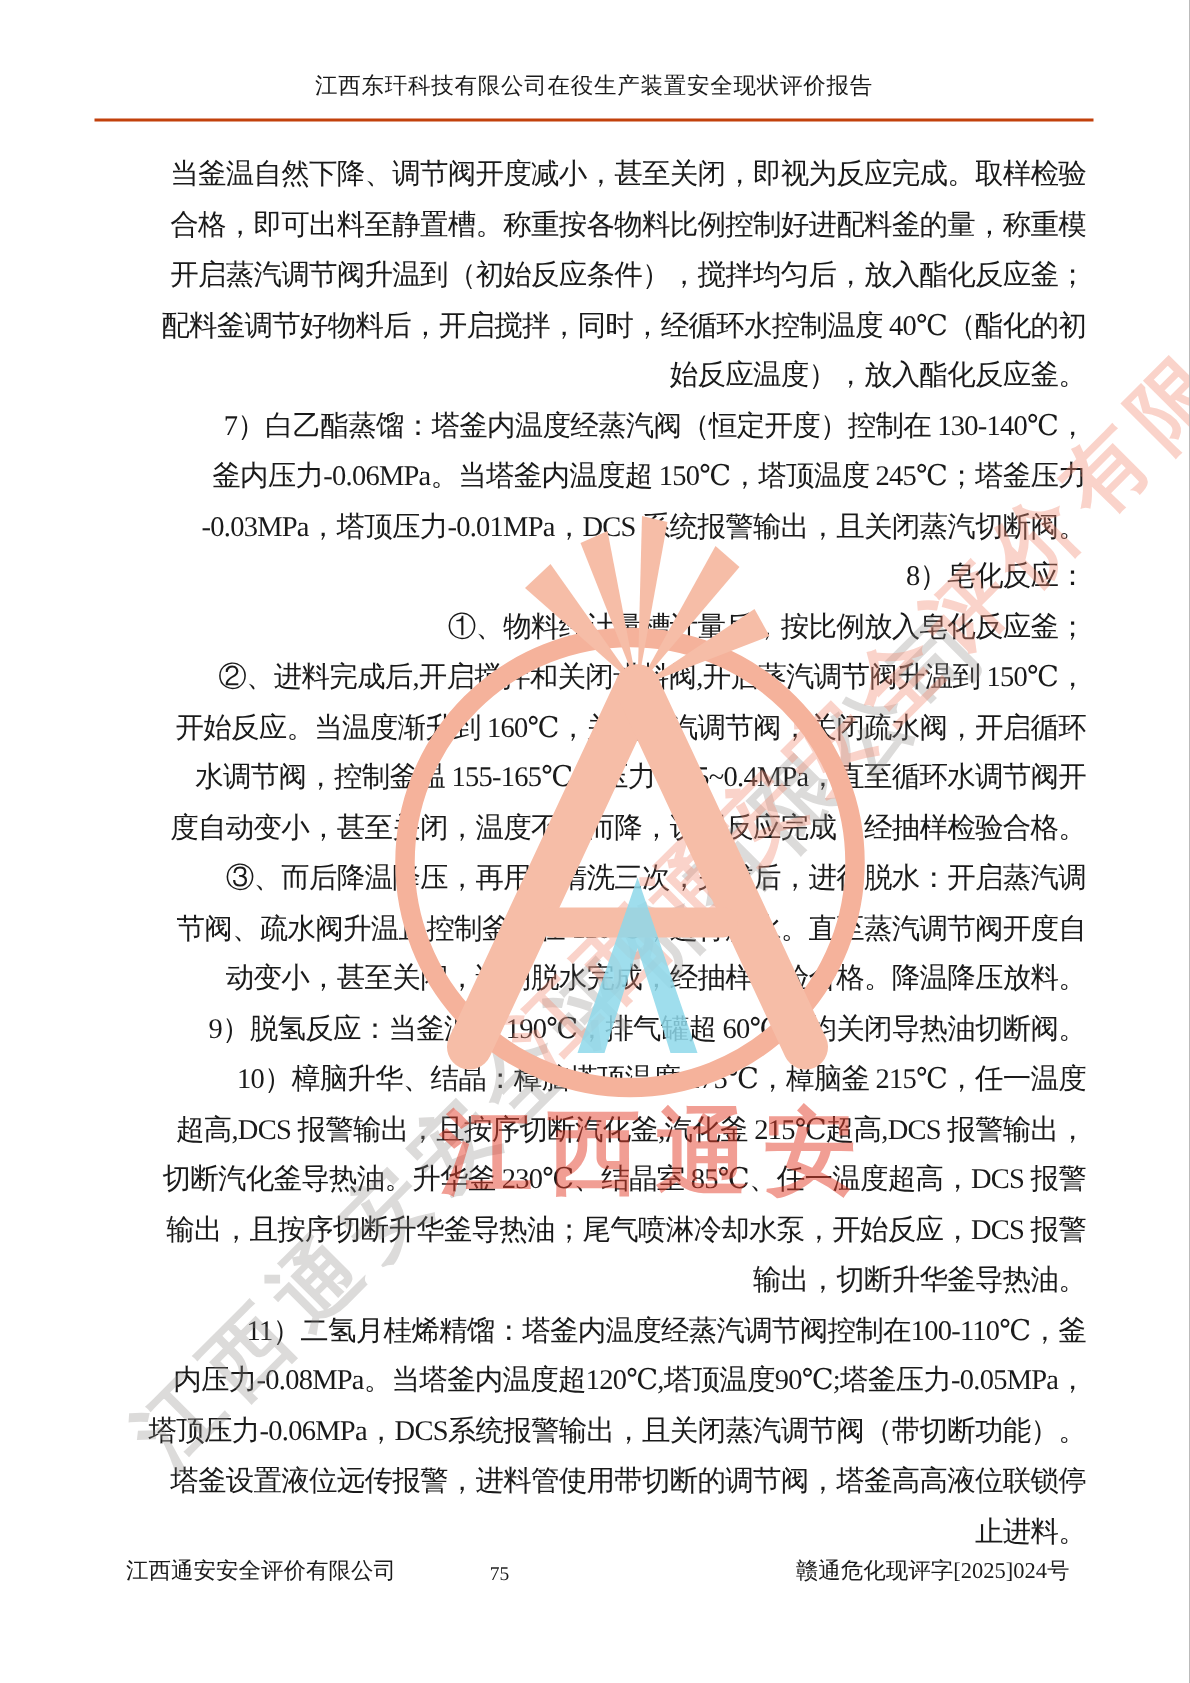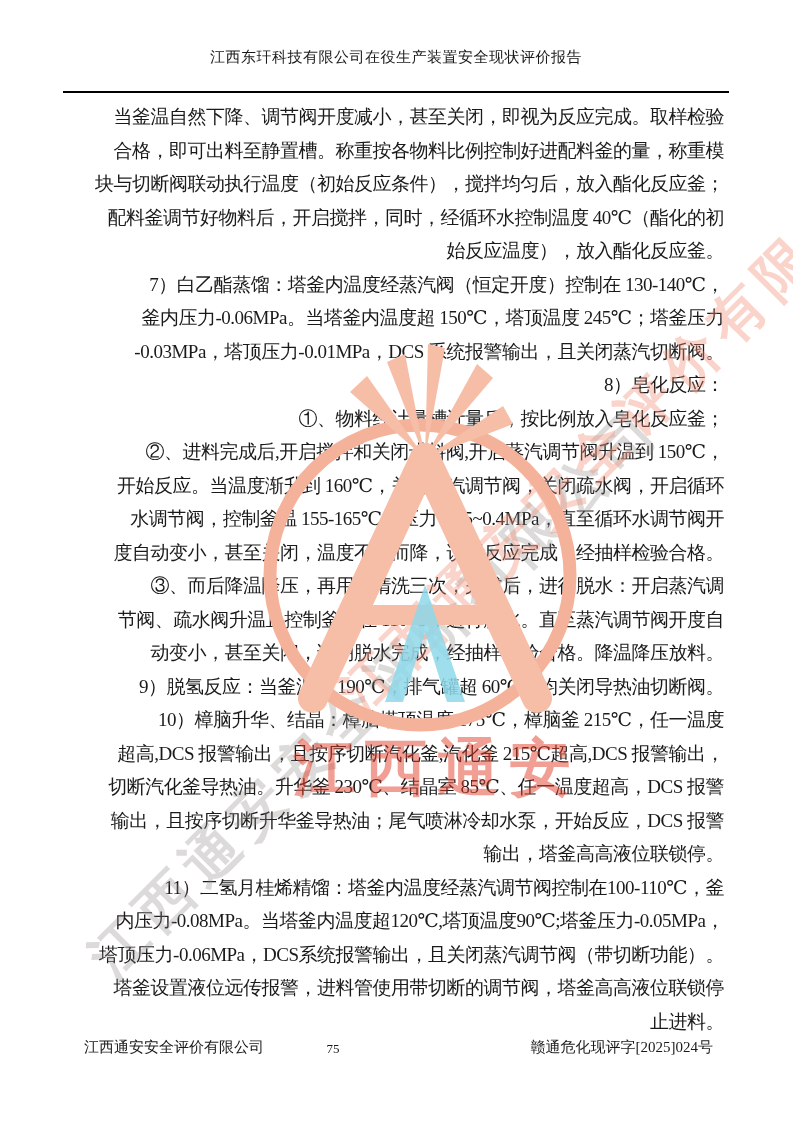--- a/index.html
+++ b/index.html
@@ -8,22 +8,22 @@
     width:793px;height:1122px;
     background:#ffffff;
     overflow:hidden;
     font-family:"Liberation Serif","DejaVu Serif",serif;
     color:#1a1a1a;
   }
   
   .header{
     position:absolute;left:63px;top:48px;width:666px;
     text-align:center;
-    border-bottom:2px solid #000000;
-    padding-bottom:24px;
+    border-bottom:2px solid #c2410c;
+    padding-bottom:12px;
     z-index:3;
   }
   .header-title{font-size:15px;letter-spacing:0.5px;}
   
   .body-text{
     position:absolute;left:84px;top:100px;width:640px;
     font-size:19px;line-height:33.5px;
     letter-spacing:-0.5px;
     z-index:3;
     white-space:nowrap;
@@ -90,41 +90,41 @@
     <div class="wm-brand">江西通安</div>
   </div>
 
   <div class="header">
     <span class="header-title">江西东玕科技有限公司在役生产装置安全现状评价报告</span>
   </div>
 
   <div class="body-text">
     <div class="body-line">当釜温自然下降、调节阀开度减小，甚至关闭，即视为反应完成。取样检验</div>
     <div class="body-line">合格，即可出料至静置槽。称重按各物料比例控制好进配料釜的量，称重模</div>
-    <div class="body-line">块与切断阀联动执行温度（初始反应条件），搅拌均匀后，放入酯化反应釜；</div>
+    <div class="body-line">开启蒸汽调节阀升温到（初始反应条件），搅拌均匀后，放入酯化反应釜；</div>
     <div class="body-line">配料釜调节好物料后，开启搅拌，同时，经循环水控制温度 40℃（酯化的初</div>
     <div class="body-line">始反应温度），放入酯化反应釜。</div>
     <div class="body-line ind">7）白乙酯蒸馏：塔釜内温度经蒸汽阀（恒定开度）控制在 130-140℃，</div>
     <div class="body-line">釜内压力-0.06MPa。当塔釜内温度超 150℃，塔顶温度 245℃；塔釜压力</div>
     <div class="body-line">-0.03MPa，塔顶压力-0.01MPa，DCS 系统报警输出，且关闭蒸汽切断阀。</div>
     <div class="body-line ind">8）皂化反应：</div>
     <div class="body-line ind">①、物料经计量槽计量后，按比例放入皂化反应釜；</div>
     <div class="body-line ind">②、进料完成后,开启搅拌和关闭进料阀,开启蒸汽调节阀升温到 150℃，</div>
     <div class="body-line">开始反应。当温度渐升到 160℃，关闭蒸汽调节阀，关闭疏水阀，开启循环</div>
     <div class="body-line">水调节阀，控制釜温 155-165℃，压力 0.35~0.4MPa，直至循环水调节阀开</div>
     <div class="body-line">度自动变小，甚至关闭，温度不升而降，说明反应完成，经抽样检验合格。</div>
     <div class="body-line ind">③、而后降温降压，再用水清洗三次，完成后，进行脱水：开启蒸汽调</div>
     <div class="body-line">节阀、疏水阀升温且控制釜温在 110℃，进行脱水。直至蒸汽调节阀开度自</div>
     <div class="body-line">动变小，甚至关闭，说明脱水完成，经抽样检验合格。降温降压放料。</div>
     <div class="body-line ind">9）脱氢反应：当釜温超 190℃，排气罐超 60℃，均关闭导热油切断阀。</div>
     <div class="body-line ind">10）樟脑升华、结晶：樟脑塔顶温度 175℃，樟脑釜 215℃，任一温度</div>
     <div class="body-line">超高,DCS 报警输出，且按序切断汽化釜,汽化釜 215℃超高,DCS 报警输出，</div>
     <div class="body-line">切断汽化釜导热油。升华釜 230℃、结晶室 85℃、任一温度超高，DCS 报警</div>
     <div class="body-line">输出，且按序切断升华釜导热油；尾气喷淋冷却水泵，开始反应，DCS 报警</div>
-    <div class="body-line">输出，塔釜高高液位联锁停。</div>
+    <div class="body-line">输出，切断升华釜导热油。</div>
     <div class="body-line ind">11）二氢月桂烯精馏：塔釜内温度经蒸汽调节阀控制在100-110℃，釜</div>
     <div class="body-line">内压力-0.08MPa。当塔釜内温度超120℃,塔顶温度90℃;塔釜压力-0.05MPa，</div>
     <div class="body-line">塔顶压力-0.06MPa，DCS系统报警输出，且关闭蒸汽调节阀（带切断功能）。</div>
     <div class="body-line">塔釜设置液位远传报警，进料管使用带切断的调节阀，塔釜高高液位联锁停</div>
     <div class="body-line">止进料。</div>
   </div>
 
   <div class="footer">
     <span class="footer-company">江西通安安全评价有限公司</span>
     <span class="footer-page">75</span>

